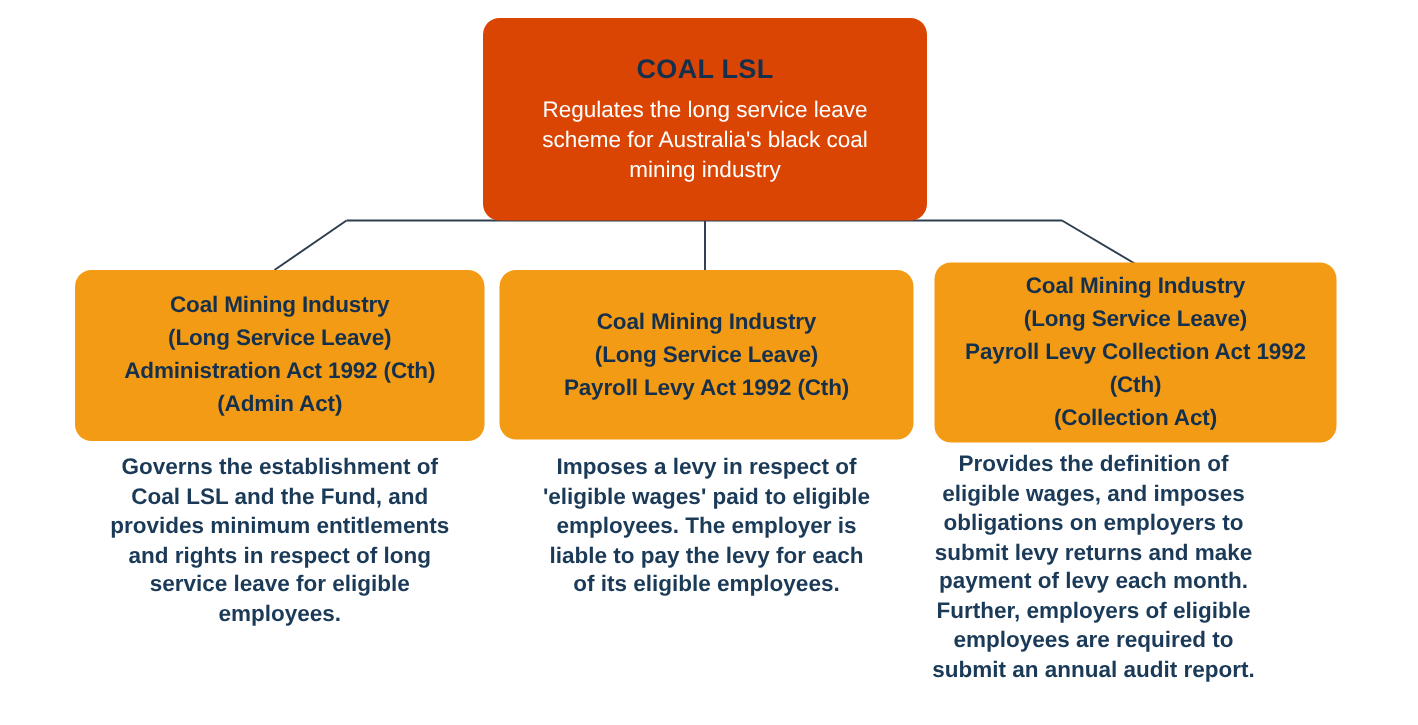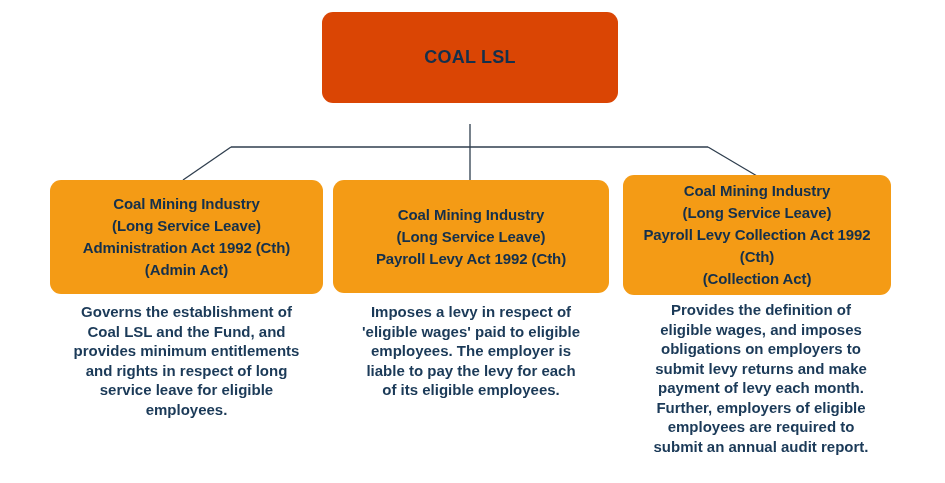--- a/index.html
+++ b/index.html
@@ -30,21 +30,21 @@
     display: flex;
     flex-direction: column;
     align-items: center;
     justify-content: center;
     text-align: center;
   }
   .root-node {
     left: 322px;
     top: 12px;
     width: 296px;
-    height: 91px;
+    height: 135px;
     background: #DA4504;
     padding: 8px 30px;
     gap: 7px;
   }
   .root-title {
     color: #14304C;
     font-size: 18px;
     font-weight: 700;
     letter-spacing: 0.2px;
     white-space: pre-line;
@@ -75,36 +75,39 @@
     box-sizing: border-box;
     color: #1B3A58;
     font-size: 15px;
     line-height: 19.5px;
     text-align: center;
     white-space: pre-line;
     font-weight: bold;
   }
   .desc-a { left: 33px;  top: 302px; width: 307px; }
   .desc-b { left: 328px; top: 302px; width: 286px; }
-  .desc-c { left: 616px; top: 300px; width: 290px; }
+  .desc-c { left: 584px; top: 300px; width: 290px; }
 </style>
 </head>
 <body>
 
 <div class="canvas">
 
   <svg class="connectors" viewBox="0 0 945 483" xmlns="http://www.w3.org/2000/svg">
     <path d="M470 124 L470 180" stroke="#2F3E4E" stroke-width="1.3" fill="none"></path>
     <path d="M231 147 L708 147" stroke="#2F3E4E" stroke-width="1.3" fill="none"></path>
     <path d="M231 147 L183 180" stroke="#2F3E4E" stroke-width="1.3" fill="none"></path>
     <path d="M708 147 L757 176" stroke="#2F3E4E" stroke-width="1.3" fill="none"></path>
   </svg>
 
   <div class="node root-node">
     <div class="root-title">COAL LSL</div>
+    <div class="root-desc">Regulates the long service leave
+scheme for Australia's black coal
+mining industry</div>
   </div>
 
   <div class="node child-node child-a">
     <div class="heading">Coal Mining Industry
 (Long Service Leave)
 Administration Act 1992 (Cth)
 (Admin Act)</div>
   </div>
 
   <div class="node child-node child-b">

